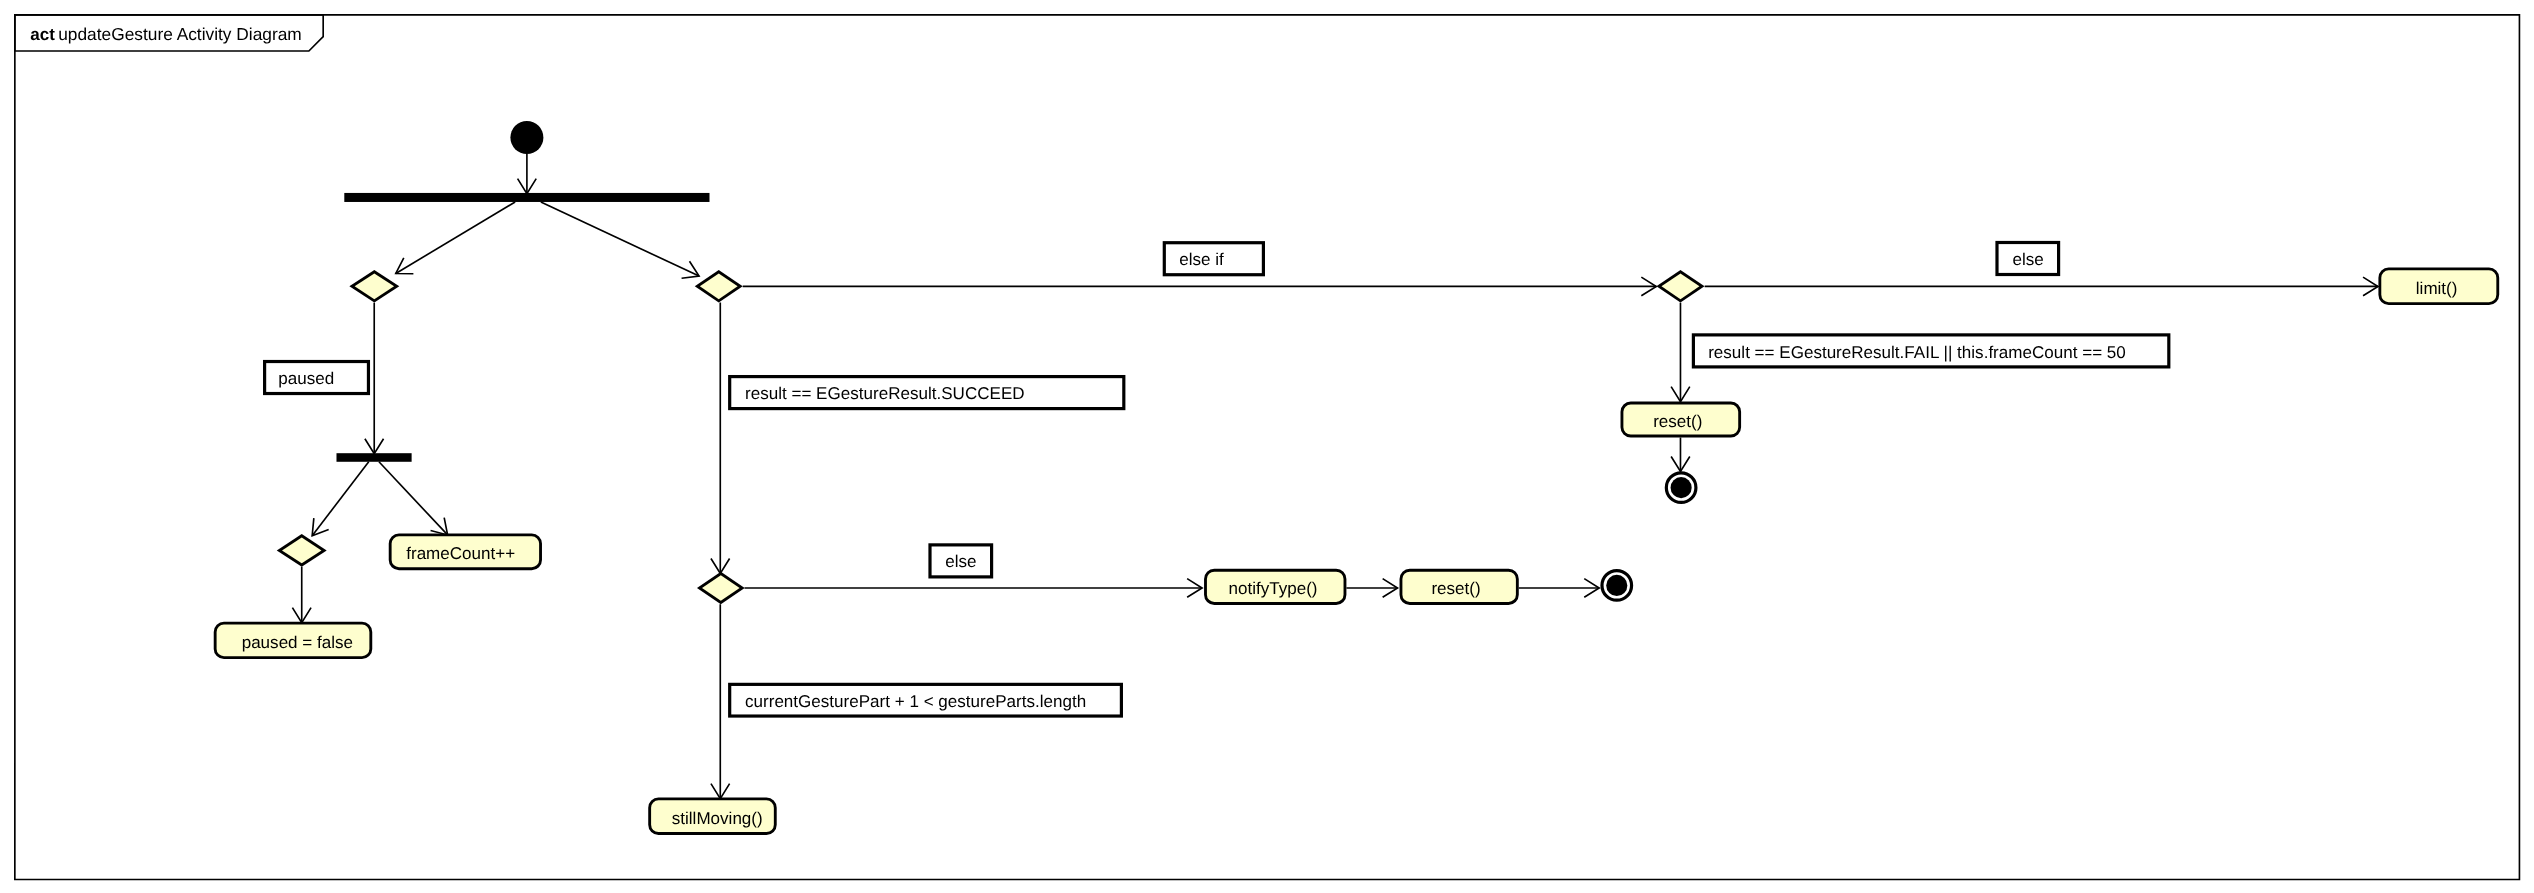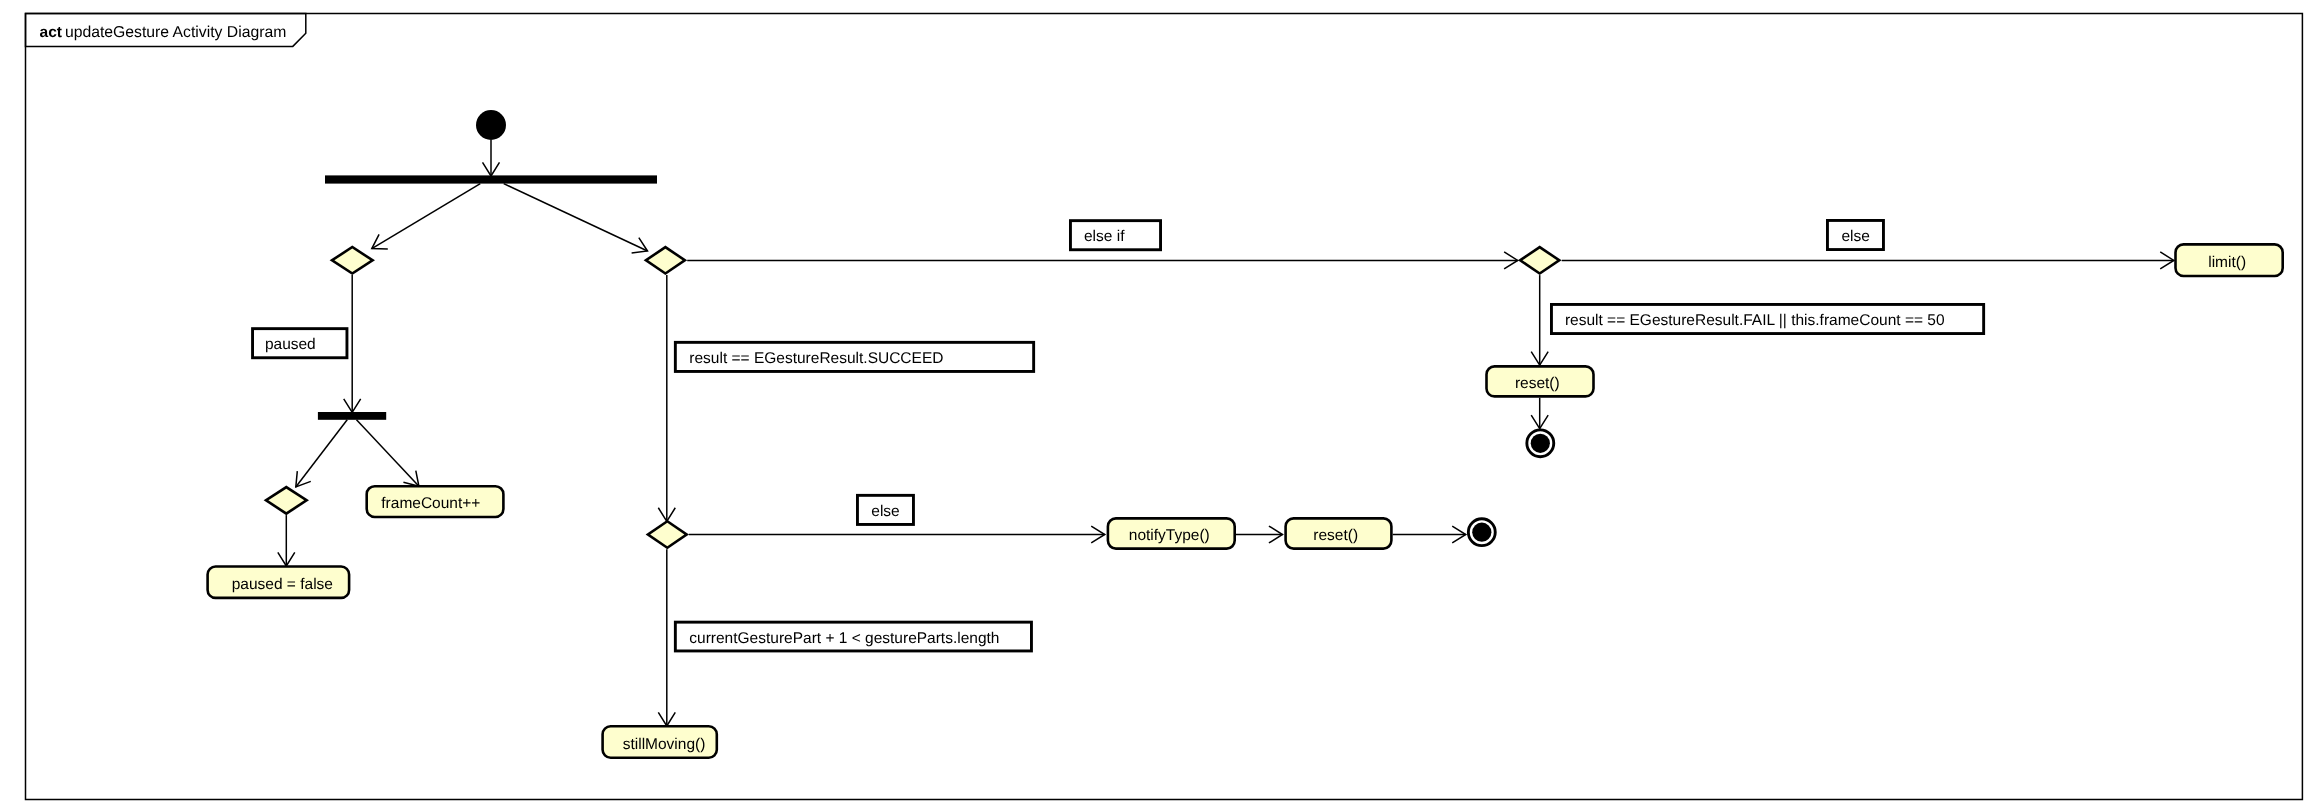--- a/index.html
+++ b/index.html
@@ -1,18 +1,18 @@
 <!DOCTYPE html>
 <html><head>
 <meta charset="utf-8">
 <title>updateGesture Activity Diagram</title>
 <style>
   html,body{margin:0;padding:0;background:#FFFFFF;}
   body{width:2304px;height:812px;overflow:hidden;font-family:"Liberation Sans",sans-serif;}
-  #diagram{position:absolute;left:12px;top:0;width:1950px;height:812px;}
+  #diagram{position:absolute;left:0;top:0;width:1950px;height:812px;}
   svg{display:block;shape-rendering:geometricPrecision;}
   text{font-family:"Liberation Sans",sans-serif;font-size:15.5px;fill:#000000;text-rendering:geometricPrecision;}
   .bold{font-weight:bold;}
   .node{fill:#FEFECE;stroke:#000000;stroke-width:2.6;}
   .notebox{fill:#FFFFFF;stroke:#000000;stroke-width:2.9;}
   .dia-border{fill:#000000;stroke:none;}
   .dia-fill{fill:#FEFECE;stroke:none;}
   .bar{fill:#000000;stroke:none;}
   .edge{fill:none;stroke:#000000;stroke-width:1.5;}
   .arrow{fill:none;stroke:#000000;stroke-width:1.5;stroke-linecap:butt;}

